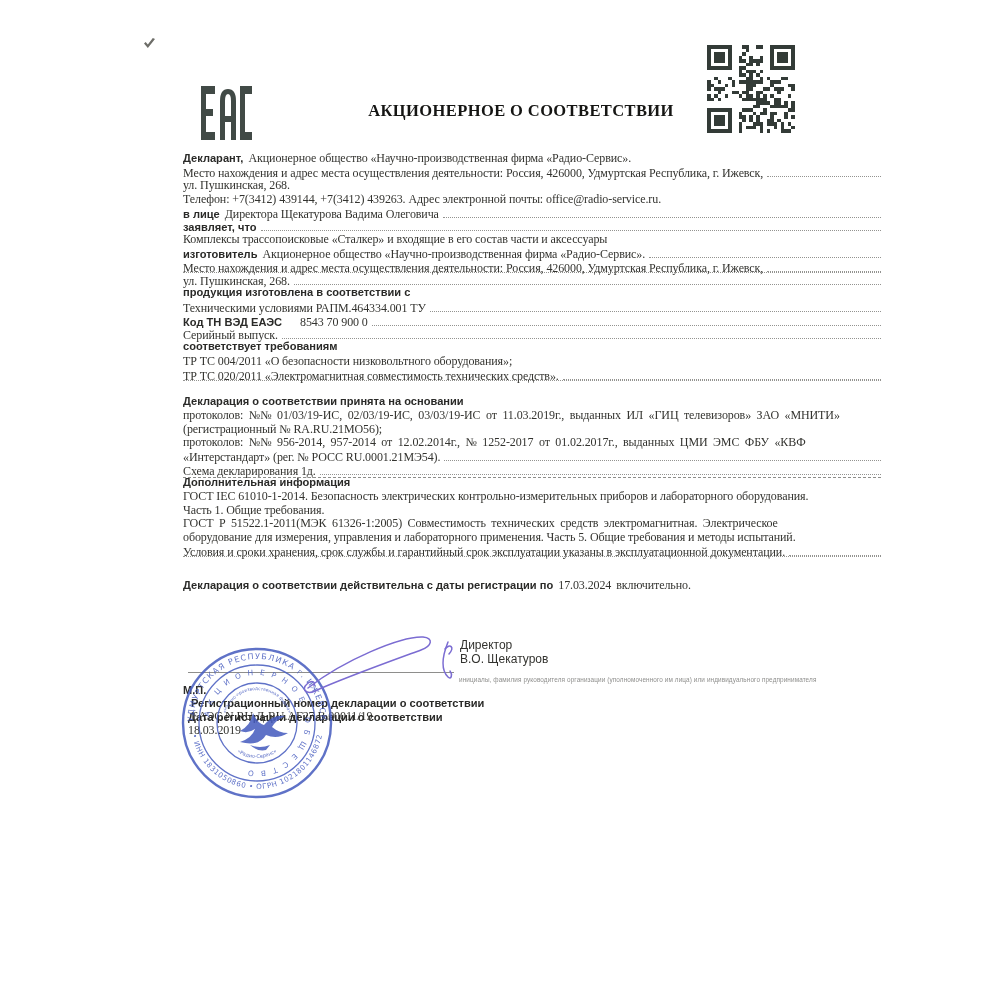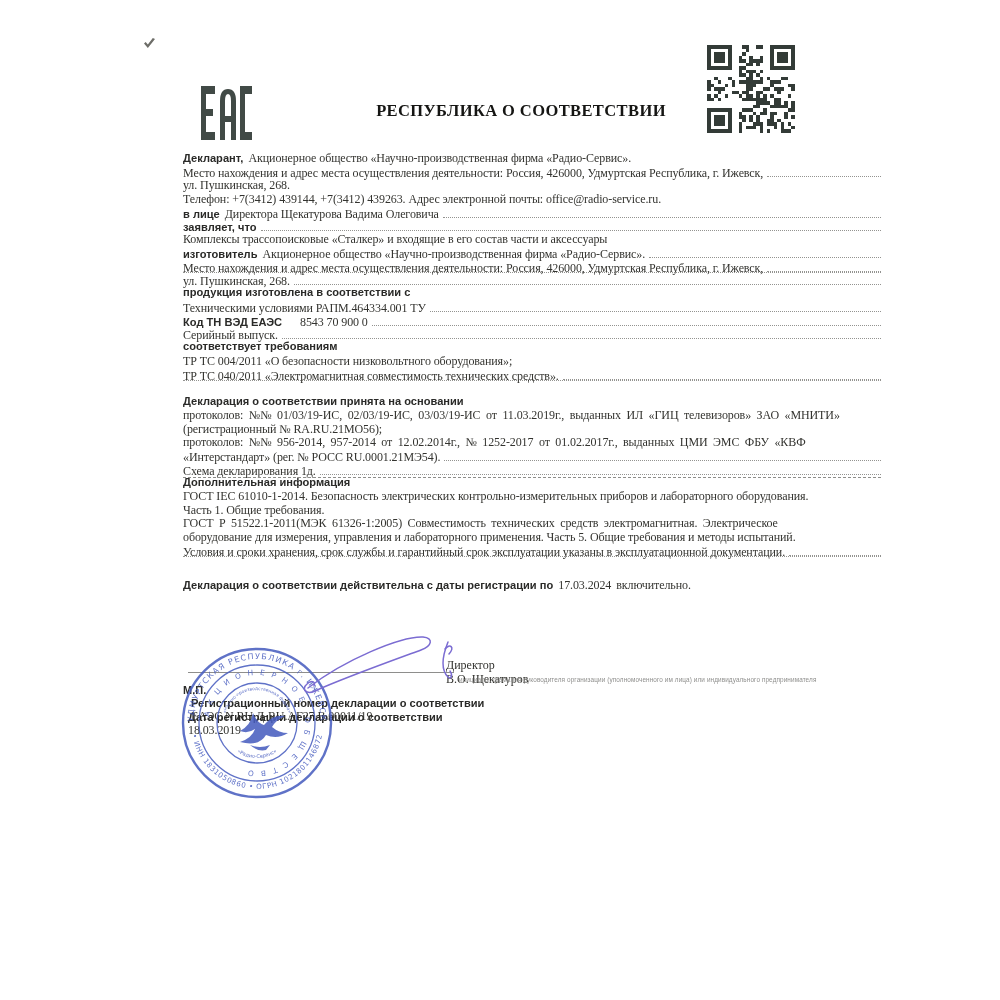--- a/index.html
+++ b/index.html
@@ -18,21 +18,21 @@
   .sp{margin-left:5px;}
   .fill{flex:1 1 auto;border-bottom:1.6px dotted #939390;height:.72em;margin-left:4px;min-width:0;}
   .udot{border-bottom:1.6px dotted #939390;}
   .dashunder{position:relative;}
   .dashunder::after{content:"";position:absolute;left:0;right:0;bottom:-2px;border-bottom:1.2px dashed #8d8d8a;}
   .gap14{margin-top:14px;}
   .gap21{margin-top:21px;}
   .wj{word-spacing:2.6px;}
   
   #sig-line{left:188px;top:672px;width:266px;border-top:1.1px solid #8e8e8c;height:0;}
-  #director-title,#director-name{left:446px;font-family:Liberation Serif, serif;font-size:12px;color:#33332f;margin-top:20px;}
+  #director-title,#director-name{left:460px;font-family:Liberation Sans, sans-serif;font-size:12px;color:#33332f;}
   #director-title{top:638px;}
   #director-name{top:652px;}
   #sig-caption{left:459px;top:676px;width:330px;font-family:"Liberation Sans",sans-serif;
                font-size:6.4px;color:#8f8f8d;letter-spacing:.1px;white-space:nowrap;}
   #mp{left:183px;top:684px;font-family:"Liberation Sans",sans-serif;font-weight:bold;font-size:11px;}
   #reg{left:183px;top:697px;width:698px;}
   #reg .row{height:14px;flex-direction:column;}
   #artifact{left:144px;top:38px;width:11px;height:10px;background:#54544e;
             clip-path:polygon(0 55%,35% 100%,100% 10%,80% 0,35% 65%,15% 40%);opacity:.85;}
   svg text{font-family:"DejaVu Sans",sans-serif;}
@@ -50,21 +50,21 @@
       <rect x="2" y="48" width="14" height="8"></rect>
     <path d="M21,56 V17 Q21,5 29,5 Q37,5 37,17 V56 H32 V17 Q32,10 29,10 Q26,10 26,17 V56 Z"></path>
     <rect x="24" y="32" width="10" height="6"></rect>
     <rect x="41" y="2" width="5" height="54"></rect>
       <rect x="41" y="2" width="12" height="8"></rect>
     <rect x="41" y="48" width="12" height="8"></rect>
   </svg>
 </div>
 
 <div id="titles" class="abs">
-  <div class="t">РЕСПУБЛИКА О СООТВЕТСТВИИ</div>
+  <div class="t">АКЦИОНЕРНОЕ О СООТВЕТСТВИИ</div>
 </div>
 
 <div class="abs" style="left:707px;top:45px;">
   <svg id="qr-svg" width="88" height="88" viewBox="0 0 25 25" fill="#333b37" shape-rendering="crispEdges">
       <rect x="0" y="0" width="1" height="1"></rect>
       <rect x="0" y="1" width="1" height="1"></rect>
       <rect x="0" y="2" width="1" height="1"></rect>
       <rect x="0" y="3" width="1" height="1"></rect>
       <rect x="0" y="4" width="1" height="1"></rect>
       <rect x="0" y="5" width="1" height="1"></rect>
@@ -387,21 +387,21 @@
     <span class="val">Серийный выпуск.</span>
     <span class="fill"></span>
   </div>
   <div class="row">
     <span class="lbl">соответствует требованиям</span>
   </div>
   <div class="row">
     <span class="val">ТР ТС 004/2011 «О безопасности низковольтного оборудования»;</span>
   </div>
   <div class="row udot">
-    <span class="val">ТР ТС 040/2011 «Электромагнитная совместимость технических средств».</span>
+    <span class="val">ТР ТС 020/2011 «Электромагнитная совместимость технических средств».</span>
     <span class="fill"></span>
   </div>
 
   <div class="row gap14">
     <span class="lbl">Декларация о соответствии принята на основании</span>
   </div>
   <div class="row">
     <span class="val wj">протоколов: №№ 01/03/19-ИС, 02/03/19-ИС, 03/03/19-ИС от 11.03.2019г., выданных ИЛ «ГИЦ телевизоров» ЗАО «МНИТИ»</span>
   </div>
   <div class="row">

